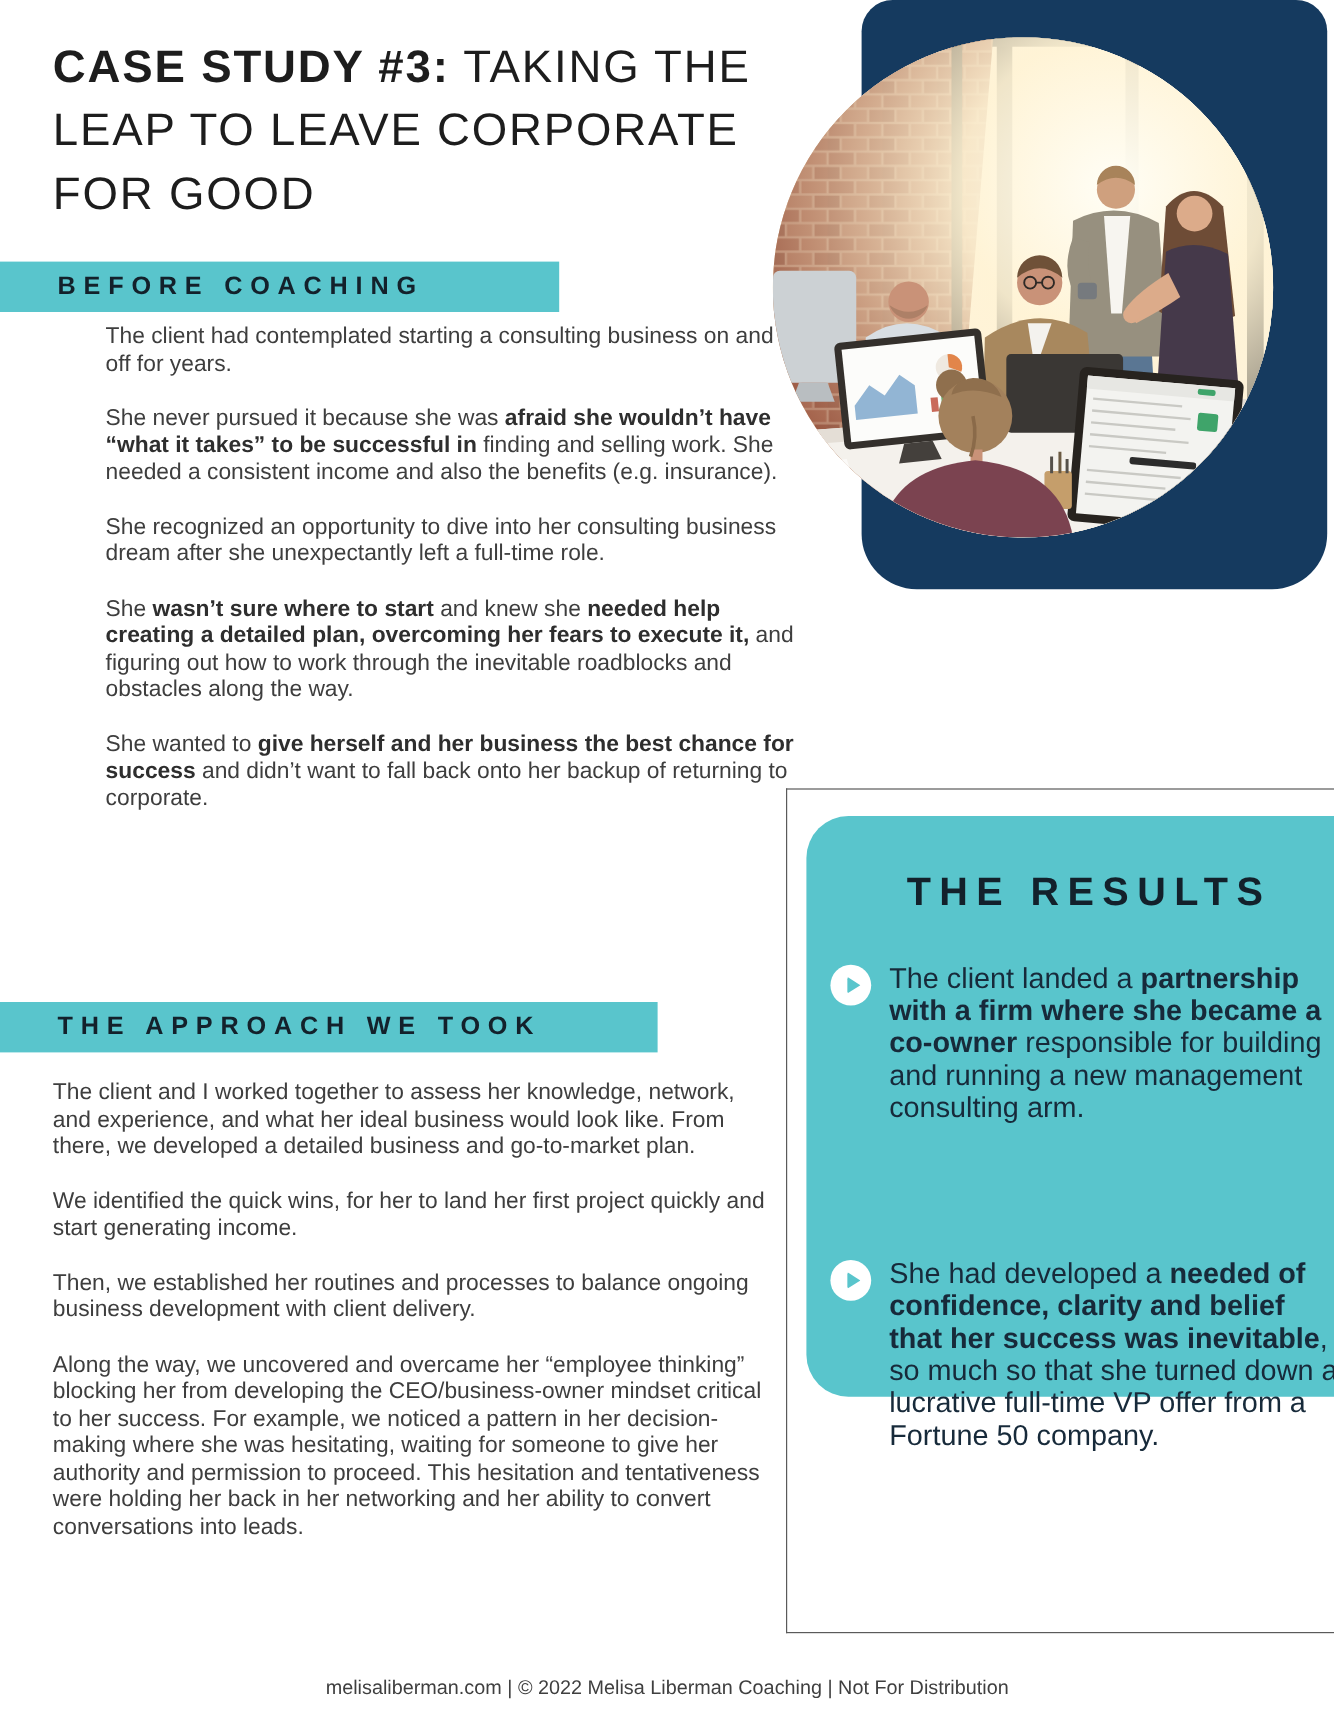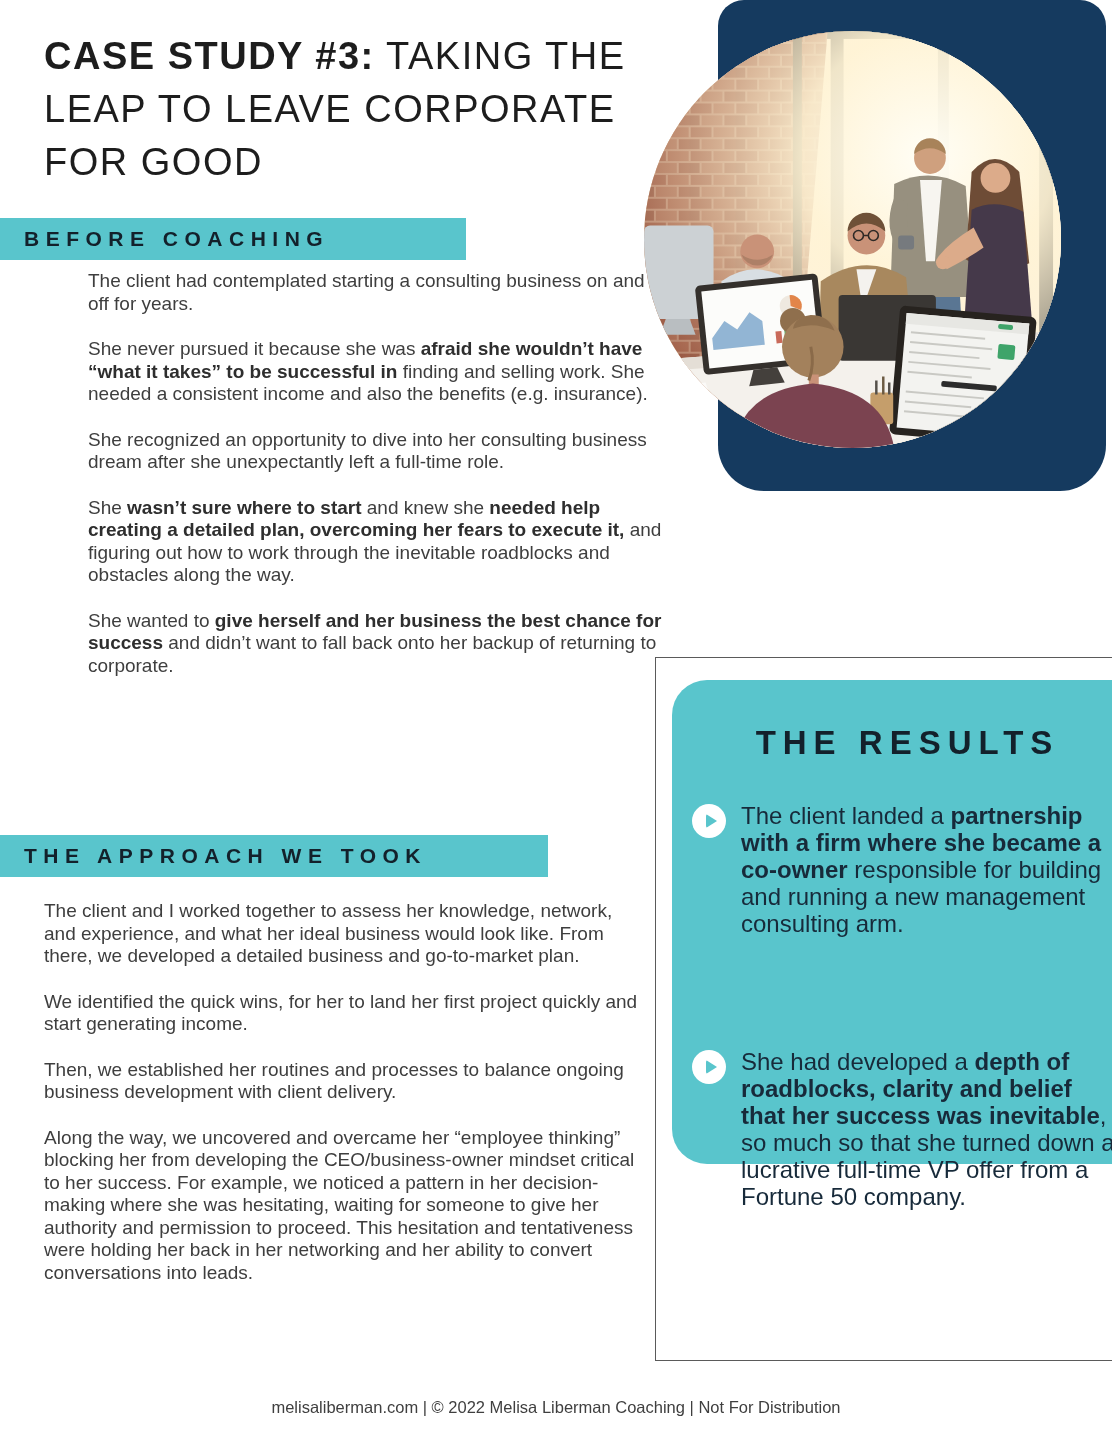--- a/index.html
+++ b/index.html
@@ -14,21 +14,21 @@
   
   .title{
     position:absolute; left:44px; top:30px; width:600px; margin:0;
     font-size:38px; line-height:53px; letter-spacing:1.5px; color:#1D1D1D;
   }
   .title b{font-weight:800;margin-top:38px;}
   .title span{font-weight:500;}
   
   .banner{
     position:absolute; left:0; height:42px; background:var(--teal);
-    display:flex; align-items:center; padding-left:24px; box-sizing:border-box;
+    display:flex; align-items:center; padding-left:48px; box-sizing:border-box;
   }
   .banner h2{
     margin:0; font-size:21px; font-weight:800; letter-spacing:6.5px; color:var(--heading-text);
   }
   .banner-before{top:218px; width:466px;}
   .banner-approach{top:835px; width:548px;}
   
   .copy{position:absolute; font-size:19px; line-height:22.5px; color:var(--body-text);}
   .copy p{margin:0 0 23px 0;}
   .copy b{font-weight:700; color:#2E2E2E;}
@@ -247,19 +247,19 @@
       <span class="play-badge">
           <i class="play-tri"></i>
         </span>
       <div class="result-text"><span>The client landed a </span><b>partnership with a firm where she became a co-owner</b><span> responsible for building and running a new management consulting arm.</span></div>
     </div>
 
     <div class="result-item result-item-2">
       <span class="play-badge">
           <i class="play-tri"></i>
         </span>
-      <div class="result-text"><span>She had developed a </span><b>depth of roadblocks, clarity and belief that her success was inevitable</b><span>, so much so that she turned down a lucrative full-time VP offer from a Fortune 50 company.</span></div>
+      <div class="result-text"><span>She had developed a </span><b>needed of confidence, clarity and belief that her success was inevitable</b><span>, so much so that she turned down a lucrative full-time VP offer from a Fortune 50 company.</span></div>
     </div>
   </div>
 
   <div class="footer">melisaliberman.com | © 2022 Melisa Liberman Coaching | Not For Distribution</div>
 
 </div>
 
 </body></html>

